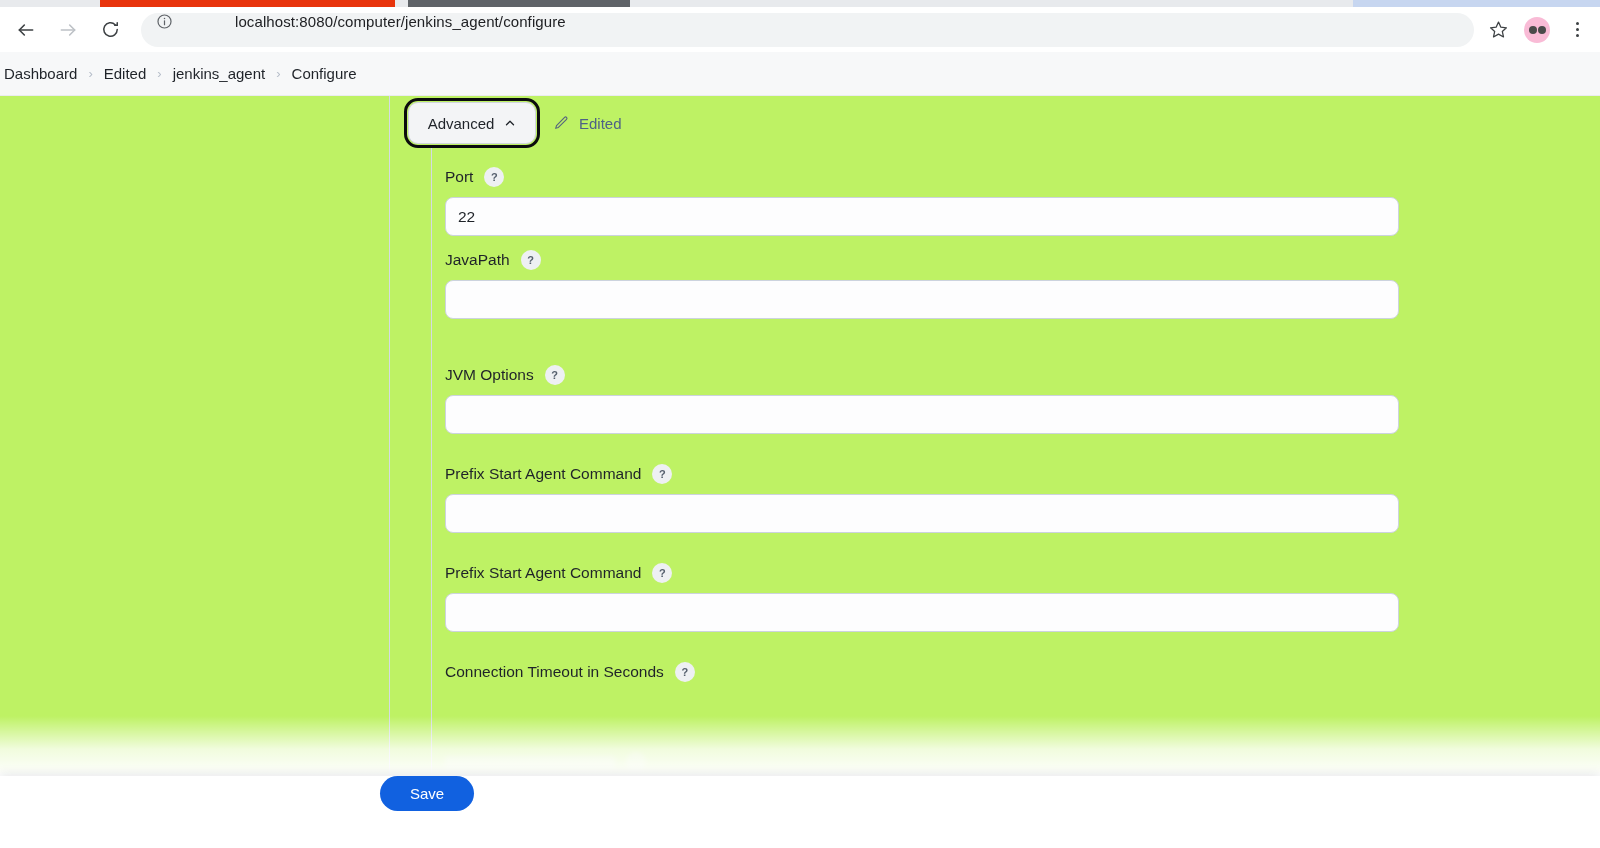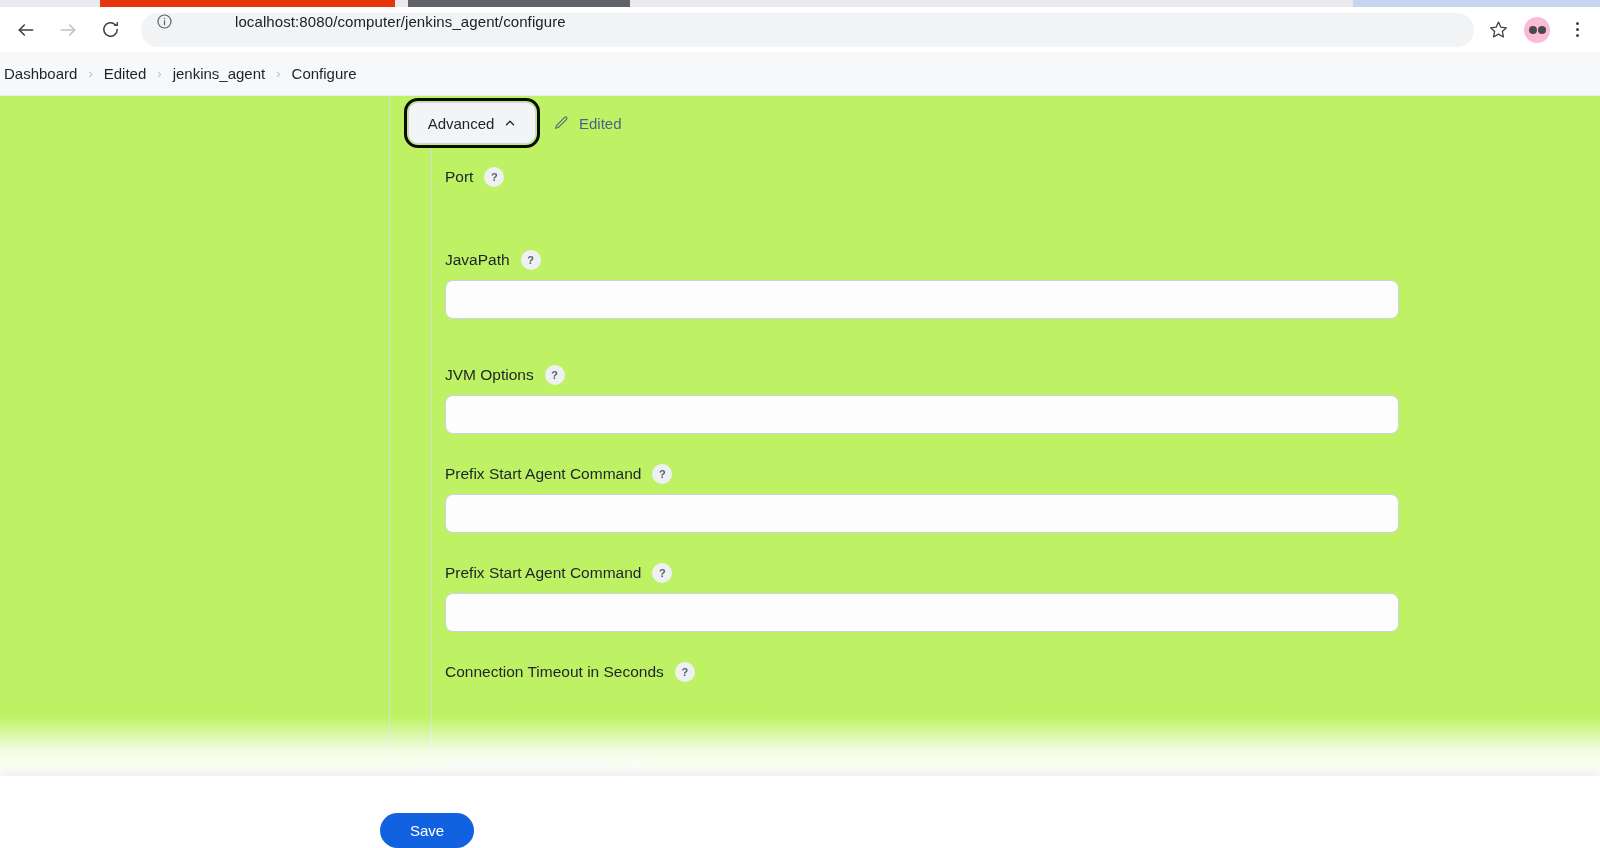--- a/index.html
+++ b/index.html
@@ -254,21 +254,21 @@
 
   
   .save-footer {
     position: absolute;
     left: 0; top: 680px;
     width: 1600px;
     height: 72px;
     background: #ffffff;
     box-shadow: 0 -2px 10px rgba(23,32,51,0.10);
     display: flex;
-    align-items: flex-end;
+    align-items: flex-start;
     padding-left: 380px;
   }
   .save-btn {
     width: 94px; height: 35px;
     background: #1161e0;
     color: #ffffff;
     border: none;
     border-radius: 18px;
     font-family: "Liberation Sans", sans-serif;
     font-size: 15px;
@@ -376,20 +376,21 @@
         <path d="M17.4 3.6a2 2 0 0 1 2.9 2.9L8.1 18.7 4 20l1.3-4.1z"></path>
       </svg>
       <span class="edited-label">Edited</span>
     </div>
 
     <div class="field" style="top:70px;">
       <div class="field-label-row">
         <span class="field-label">Port</span>
         <span class="help-icon">?</span>
       </div>
+      <input class="field-input" type="text" value="22" style="">
     </div>
 
     <div class="field" style="top:153px;">
       <div class="field-label-row">
         <span class="field-label">JavaPath</span>
         <span class="help-icon">?</span>
       </div>
       <input class="field-input" type="text" value="" style="">
     </div>
 

